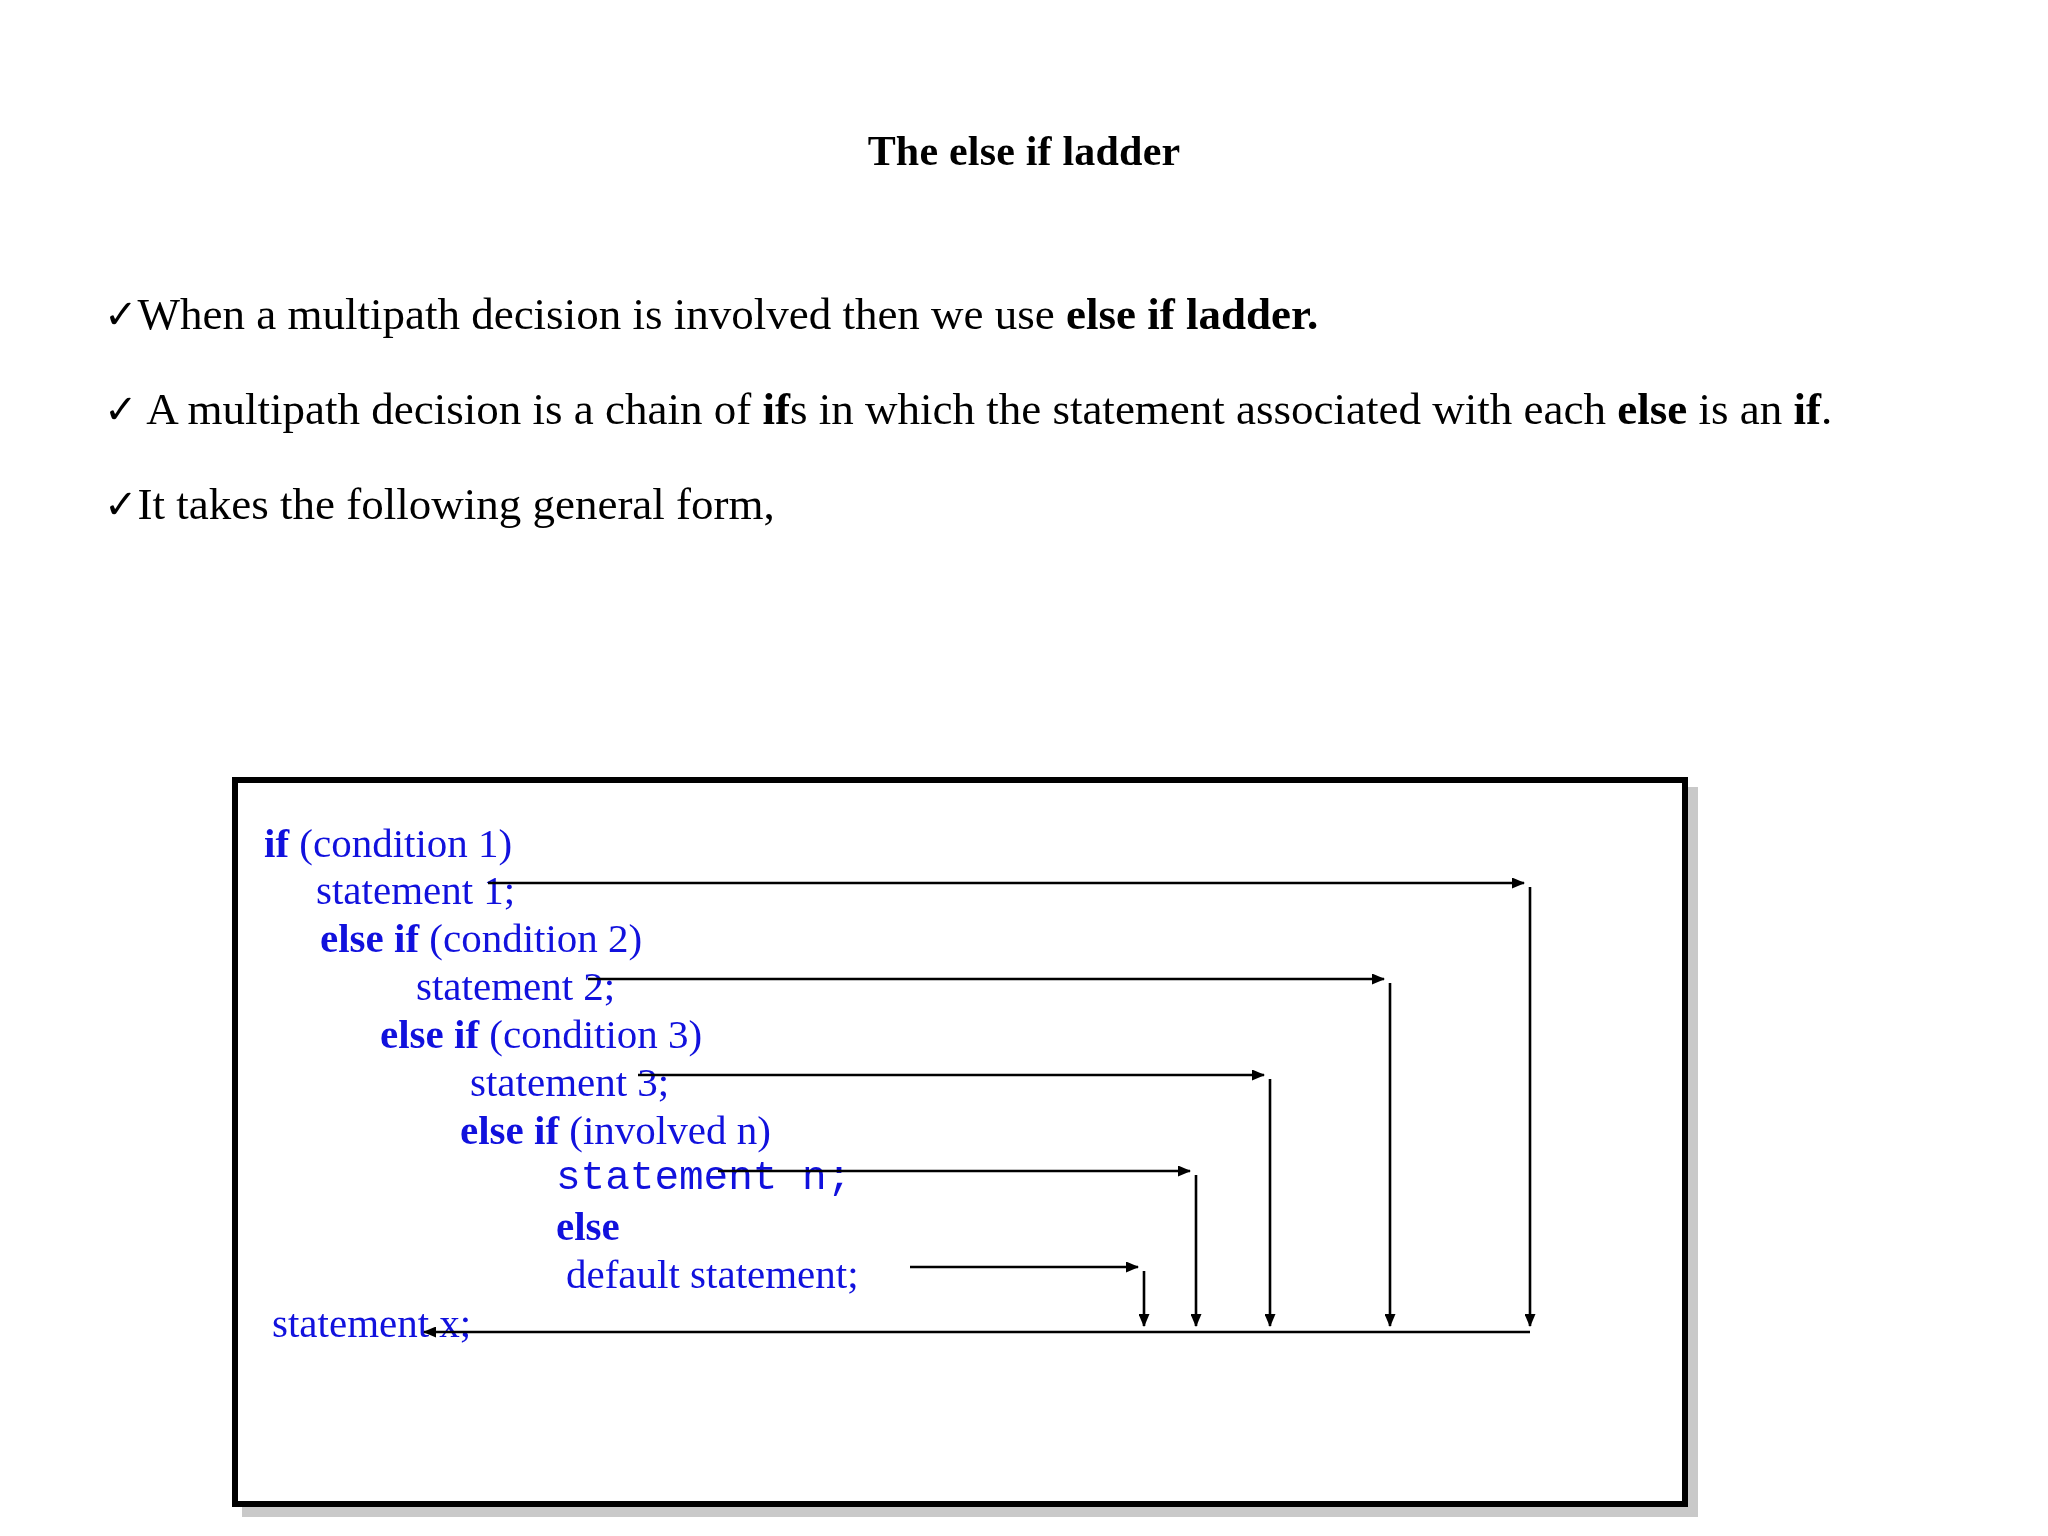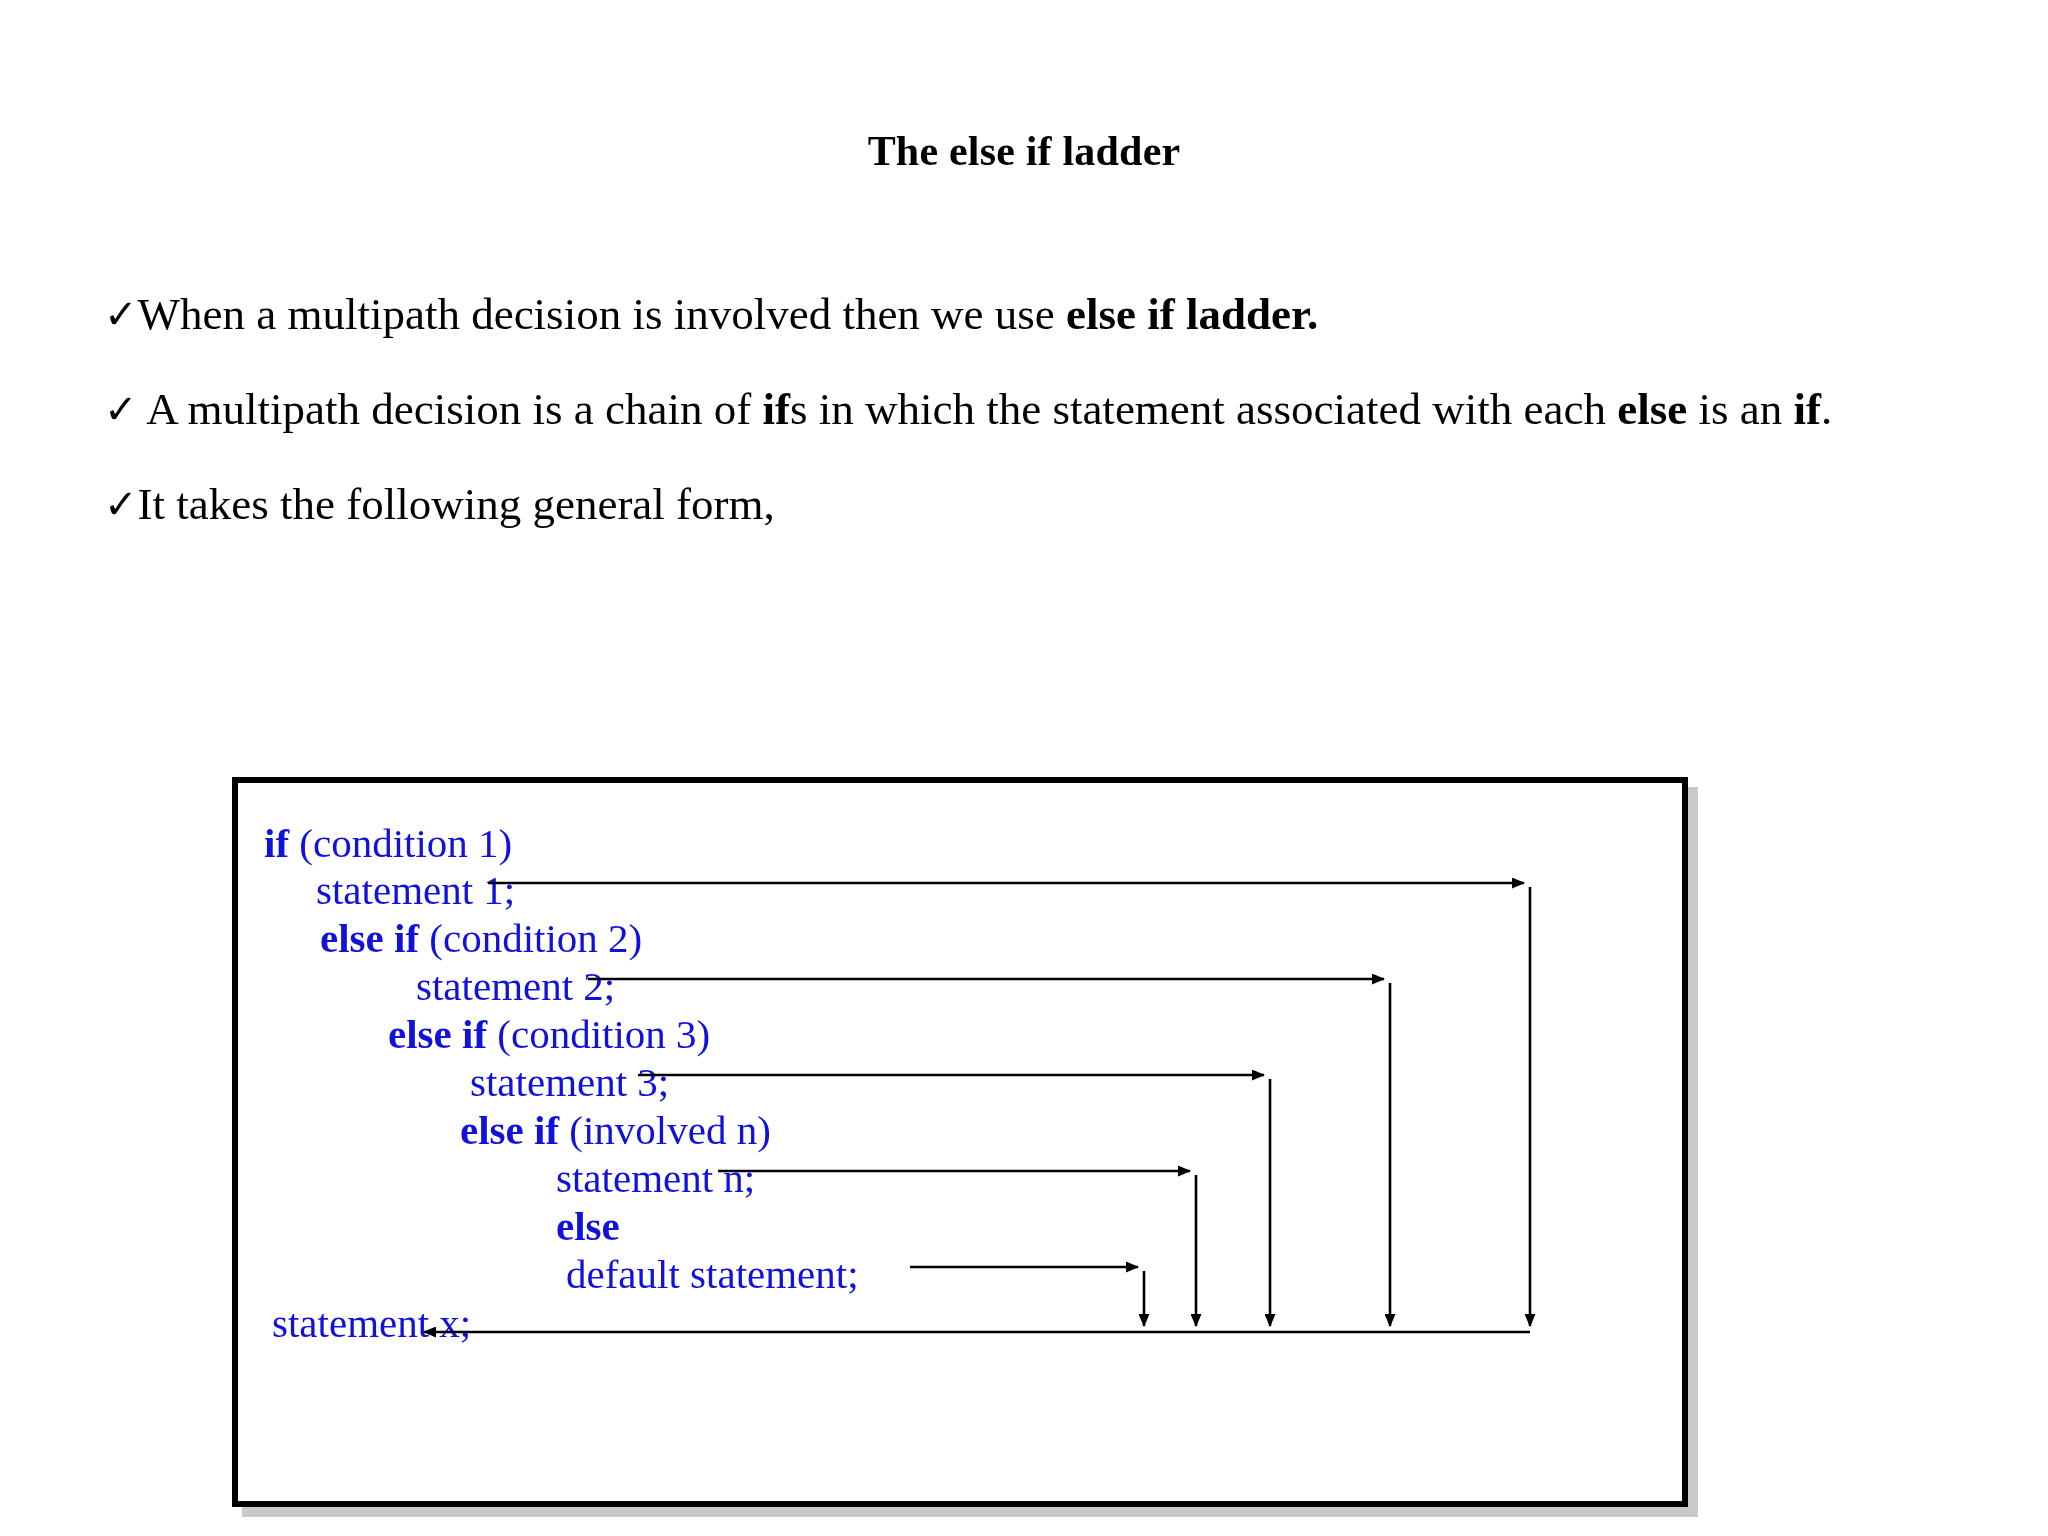--- a/index.html
+++ b/index.html
@@ -138,27 +138,27 @@
     <div class="code-inner">
 
       <div class="code-line" style="left:26px;  top:40px;"><span class="kw">if</span><span> (condition 1)</span></div>
 
       <div class="code-line" style="left:78px;  top:87px;"><span>statement 1;</span></div>
 
       <div class="code-line" style="left:82px;  top:135px;"><span class="kw">else if</span><span> (condition 2)</span></div>
 
       <div class="code-line" style="left:178px; top:183px;"><span>statement 2;</span></div>
 
-      <div class="code-line" style="left:142px; top:231px;margin-left:8px;"><span class="kw">else if</span><span> (condition 3)</span></div>
+      <div class="code-line" style="left:142px; top:231px;"><span class="kw">else if</span><span> (condition 3)</span></div>
 
       <div class="code-line" style="left:232px; top:279px;"><span>statement 3;</span></div>
 
       <div class="code-line" style="left:222px; top:327px;"><span class="kw">else if</span><span> (involved n)</span></div>
 
-      <div class="code-line" style="left:318px; top:375px;"><span>statement n;</span></div>
+      <div class="code-line" style="left:318px; top:375px;font-family:Liberation Mono, monospace;"><span>statement n;</span></div>
 
       <div class="code-line" style="left:318px; top:423px;"><span class="kw">else</span></div>
 
       <div class="code-line" style="left:328px; top:471px;"><span>default statement;</span></div>
 
       <div class="code-line" style="left:34px;  top:520px;"><span>statement x;</span></div>
 
       <svg class="arrow-layer" viewBox="0 0 1444 718" width="1444" height="718">
         <defs>
           <marker id="ah" markerWidth="13" markerHeight="11" refX="12" refY="5.5" orient="auto" markerUnits="userSpaceOnUse">

